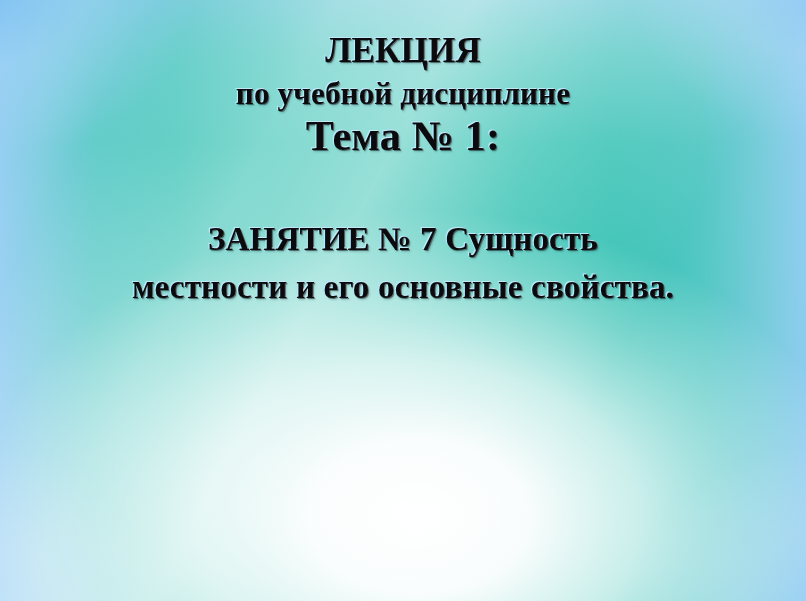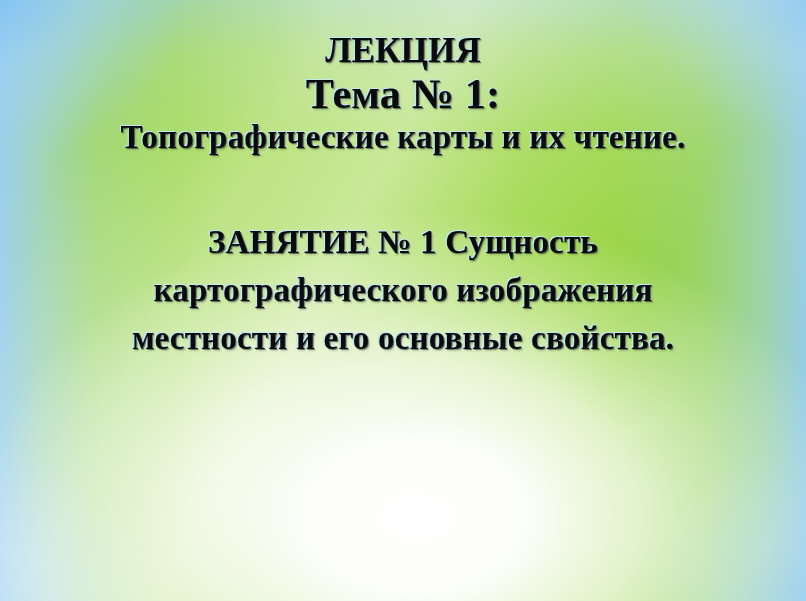--- a/index.html
+++ b/index.html
@@ -10,21 +10,21 @@
   }
 
   #slide {
     position: relative;
     width: 806px;
     height: 601px;
     overflow: hidden;
     box-sizing: border-box;
     font-family: "Liberation Serif", "DejaVu Serif", serif;
     
-    background-color: #84cc16;
+    background-color: #14b8a6;
   }
 
   
   .bg-layer {
     position: absolute;
     inset: 0;
     pointer-events: none;
   }
 
   
@@ -163,26 +163,25 @@
   <div class="bg-layer bg-corner-tr"></div>
   <div class="bg-layer bg-corner-bl"></div>
   <div class="bg-layer bg-corner-br"></div>
   <div class="bg-layer bg-diagonal"></div>
   <div class="bg-layer bg-glow-main"></div>
 
   <div id="content">
 
     <div class="text-block">
       <span class="line b1-l1">ЛЕКЦИЯ</span>
+      <span class="line b1-l2">по учебной дисциплине</span>
       <span class="line b1-l4">Тема № 1:</span>
-      <span class="line b1-l5">Топографические карты и их чтение.</span>
     </div>
 
     <div class="block-gap"></div>
 
     <div class="text-block">
-      <span class="line b2-l1">ЗАНЯТИЕ № 1 Сущность</span>
-      <span class="line b2-l2">картографического изображения</span>
+      <span class="line b2-l1">ЗАНЯТИЕ № 7 Сущность</span>
       <span class="line b2-l3">местности и его основные свойства.</span>
     </div>
 
   </div>
 </div>
 
 </body></html>

